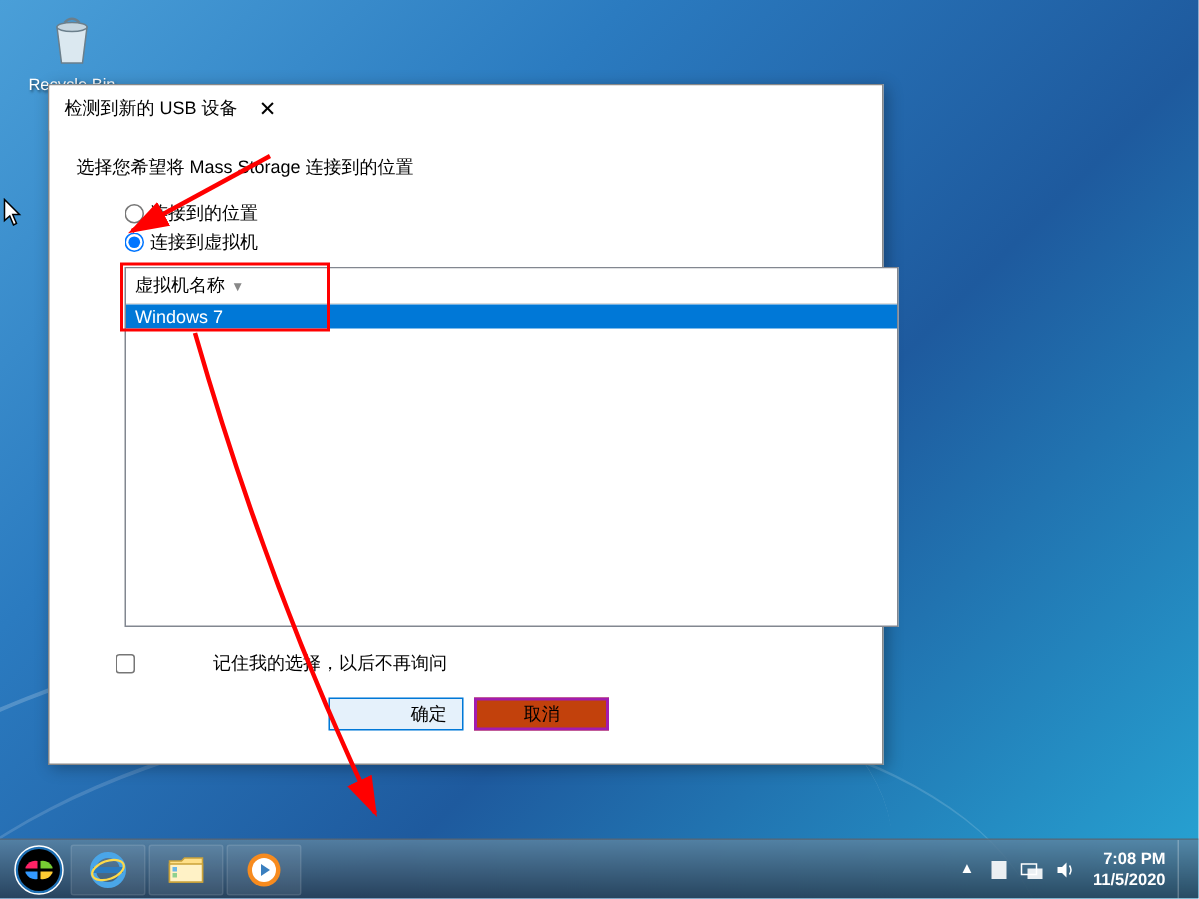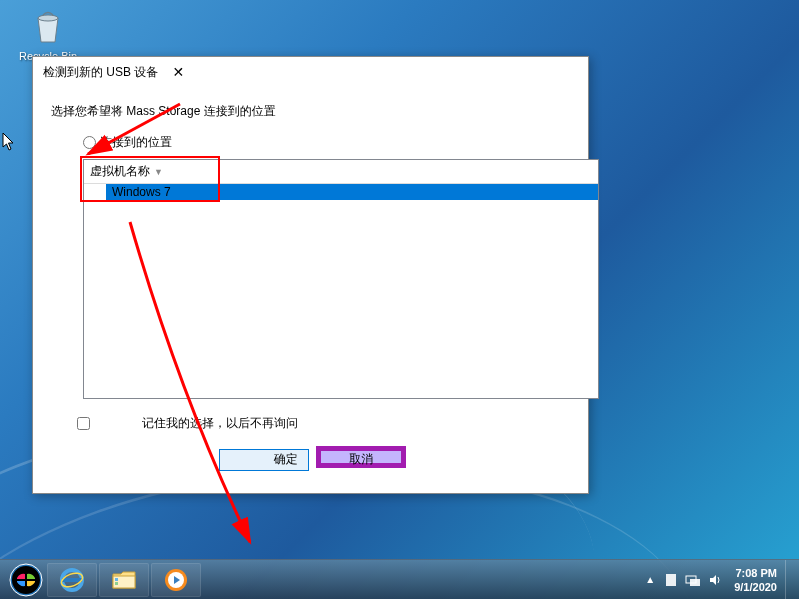--- a/index.html
+++ b/index.html
@@ -71,39 +71,39 @@
   margin: 6px 0 0 32px; background: #fff; position: relative;
 }
 .vm-header {
   display: flex; align-items: center; padding: 3px 6px;
   border-bottom: 1px solid #dcdcdc; font-size: 12px;
   background: #fff;
 }
 .vm-header-sort { margin-left: 4px; color: #888; font-size: 9px; }
 .vm-row {
   padding: 1px 6px; font-size: 12px;
-  background: #0078d7; color: #000000; margin-left: 22px;
+  background: #0078d7; color: #ffffff;
 }
 
 .red-box {
   position: absolute; border: 2px solid #ff0000;
   pointer-events: none; z-index: 10;
 }
 
 .checkbox-row {
   margin: 16px 0 14px 26px;
   display: flex; align-items: center; gap: 48px;
 }
 .checkbox-row input { margin-right: 4px; width: 13px; height: 13px; }
 .checkbox-row label { font-size: 12px; }
 
 .button-bar { text-align: center; margin-bottom: 8px; }
 .dlg-btn {
   width: 90px; height: 22px;
-  background: #c4b5fd; border: 5px solid #a21caf;
+  background: #c2410c; border: 2px solid #a21caf;
   font-size: 12px; margin: 0 2px;
   font-family: inherit;
 }
 .dlg-btn.default {
   border: 1px solid #0078d7;
   background: #e5f1fb;
   padding-left: 44px;
 }
 
 
@@ -164,20 +164,24 @@
     </button>
   </div>
 
   <div class="dialog-body">
     <div class="dialog-prompt">选择您希望将 Mass Storage 连接到的位置</div>
 
     <div class="radio-group">
       <div class="radio-line">
         <input type="radio" name="conn" id="r-host" style="">
         <label for="r-host">连接到的位置</label>
+      </div>
+      <div class="radio-line">
+        <input type="radio" name="conn" id="r-vm" checked="" style="">
+        <label for="r-vm">连接到虚拟机</label>
       </div>
     </div>
 
     <div class="vm-list-wrap">
       <div class="vm-header">
         <span>虚拟机名称</span>
         <span class="vm-header-sort">▼</span>
       </div>
       <div class="vm-row">
         <span>Windows 7</span>
@@ -269,17 +273,17 @@
         </svg>
     </div>
     <div class="tray-icon">
       <svg width="14" height="14" viewBox="0 0 14 14">
           <path d="M2 5 L5 5 L8 2 L8 12 L5 9 L2 9 Z" fill="#fff"></path>
           <path d="M10 4 Q12 7 10 10" fill="none" stroke="#fff"></path>
         </svg>
     </div>
     <div class="clock">
       <div>7:08 PM</div>
-      <div>9/1/2020</div>
+      <div>11/5/2020</div>
     </div>
     <div class="show-desktop"></div>
   </div>
 </div>
 
 </body></html>

